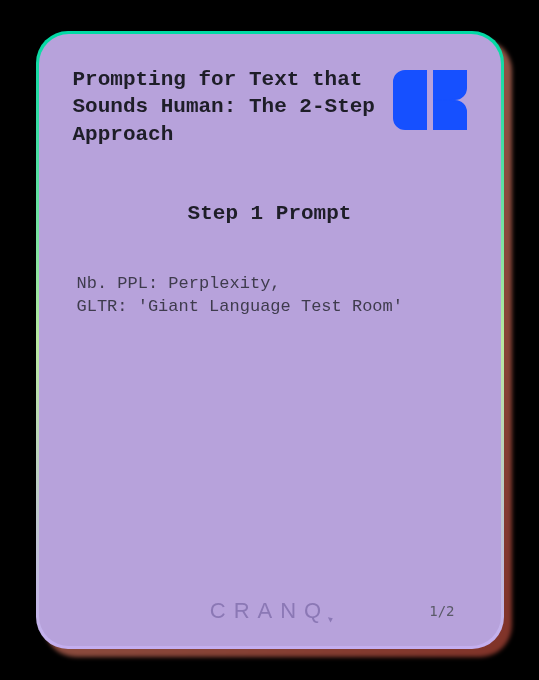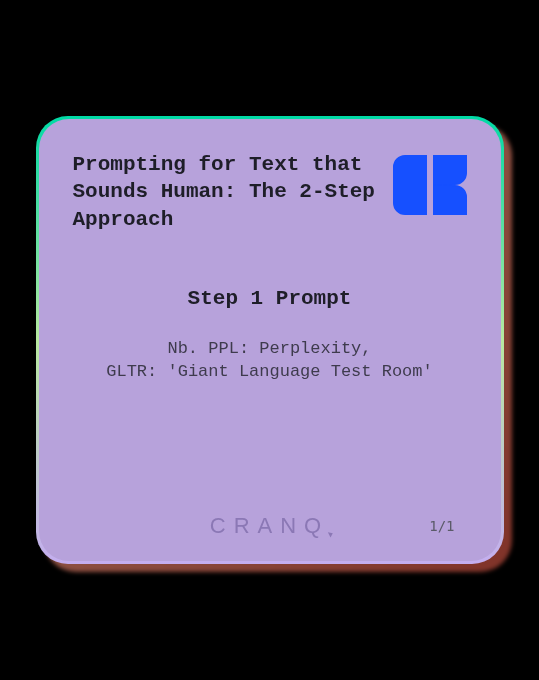--- a/index.html
+++ b/index.html
@@ -8,21 +8,21 @@
       width: 539px;
       height: 680px;
       display: flex;
       align-items: center;
       justify-content: center;
       font-family: 'Menlo', 'Consolas', 'Courier New', monospace;
     }
     .card-wrapper {
       position: relative;
       width: 468px;
-      height: 448px;
+      height: 618px;
     }
     .card-shadow {
       position: absolute;
       top: 8px;
       left: 8px;
       width: 100%;
       height: 100%;
       background: linear-gradient(135deg, rgba(255,180,150,0.6), rgba(255,100,80,0.5));
       border-radius: 32px;
       filter: blur(2px);
@@ -87,29 +87,28 @@
       text-align-last: left;
     }
     .prompt-text {
       font-size: 21px;
       font-weight: 600;
       line-height: 1.35;
       color: #1e1e28;
       white-space: pre-line;
     }
     .note {
-      margin-top: 28px;
+      margin-top: 48px;
       font-size: 17px;
       font-weight: 400;
       line-height: 1.35;
       color: #2a2a35;
       padding: 0 4px;
       opacity: 0.85;
       white-space: pre-line;
-      text-align: center;
     }
     .footer {
       position: absolute;
       bottom: 22px;
       left: 0;
       right: 0;
       display: flex;
       align-items: center;
       justify-content: center;
       padding: 0 34px;
@@ -178,18 +177,18 @@
 GLTR: 'Giant Language Test Room'</div>
 
       <div class="footer">
         <div class="brand">
           <span>C</span>
           <span>R</span>
           <span>A</span>
           <span>N</span>
           <span class="brand-q">Q</span>
         </div>
-        <div class="page-num">1/1</div>
+        <div class="page-num">1/2</div>
       </div>
 
     </div>
   </div>
 </div>
 
 </body></html>

